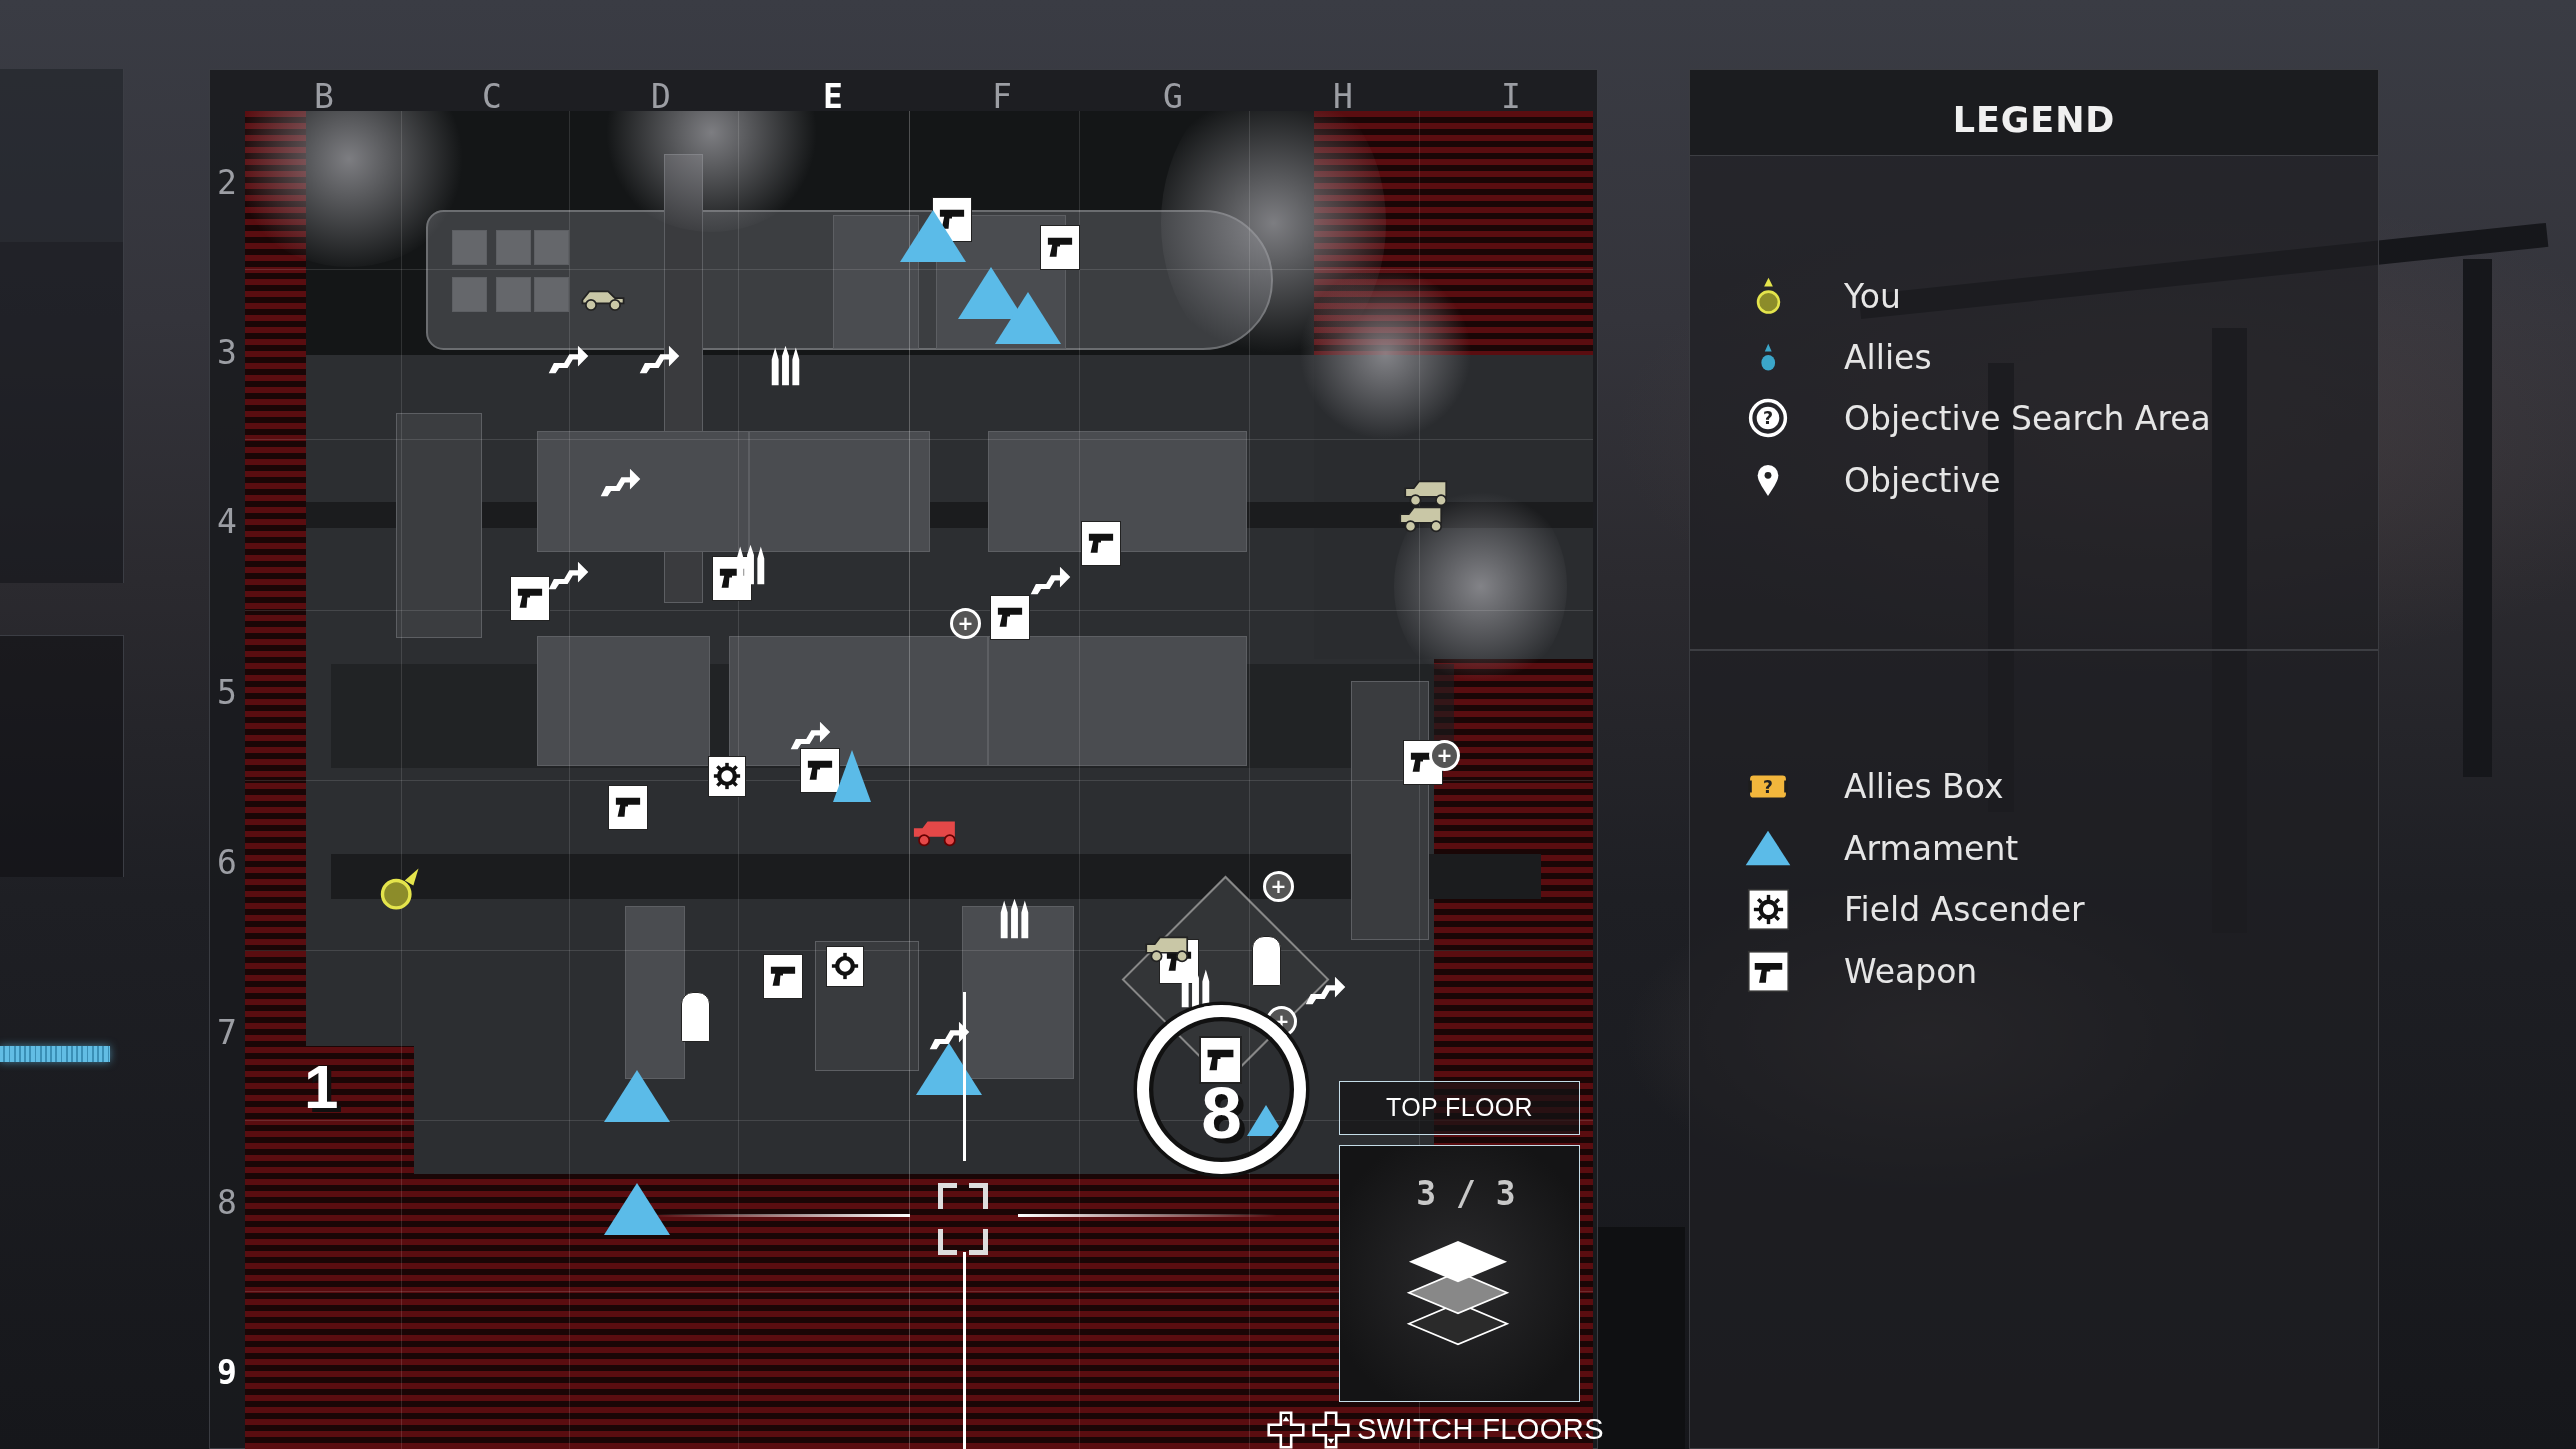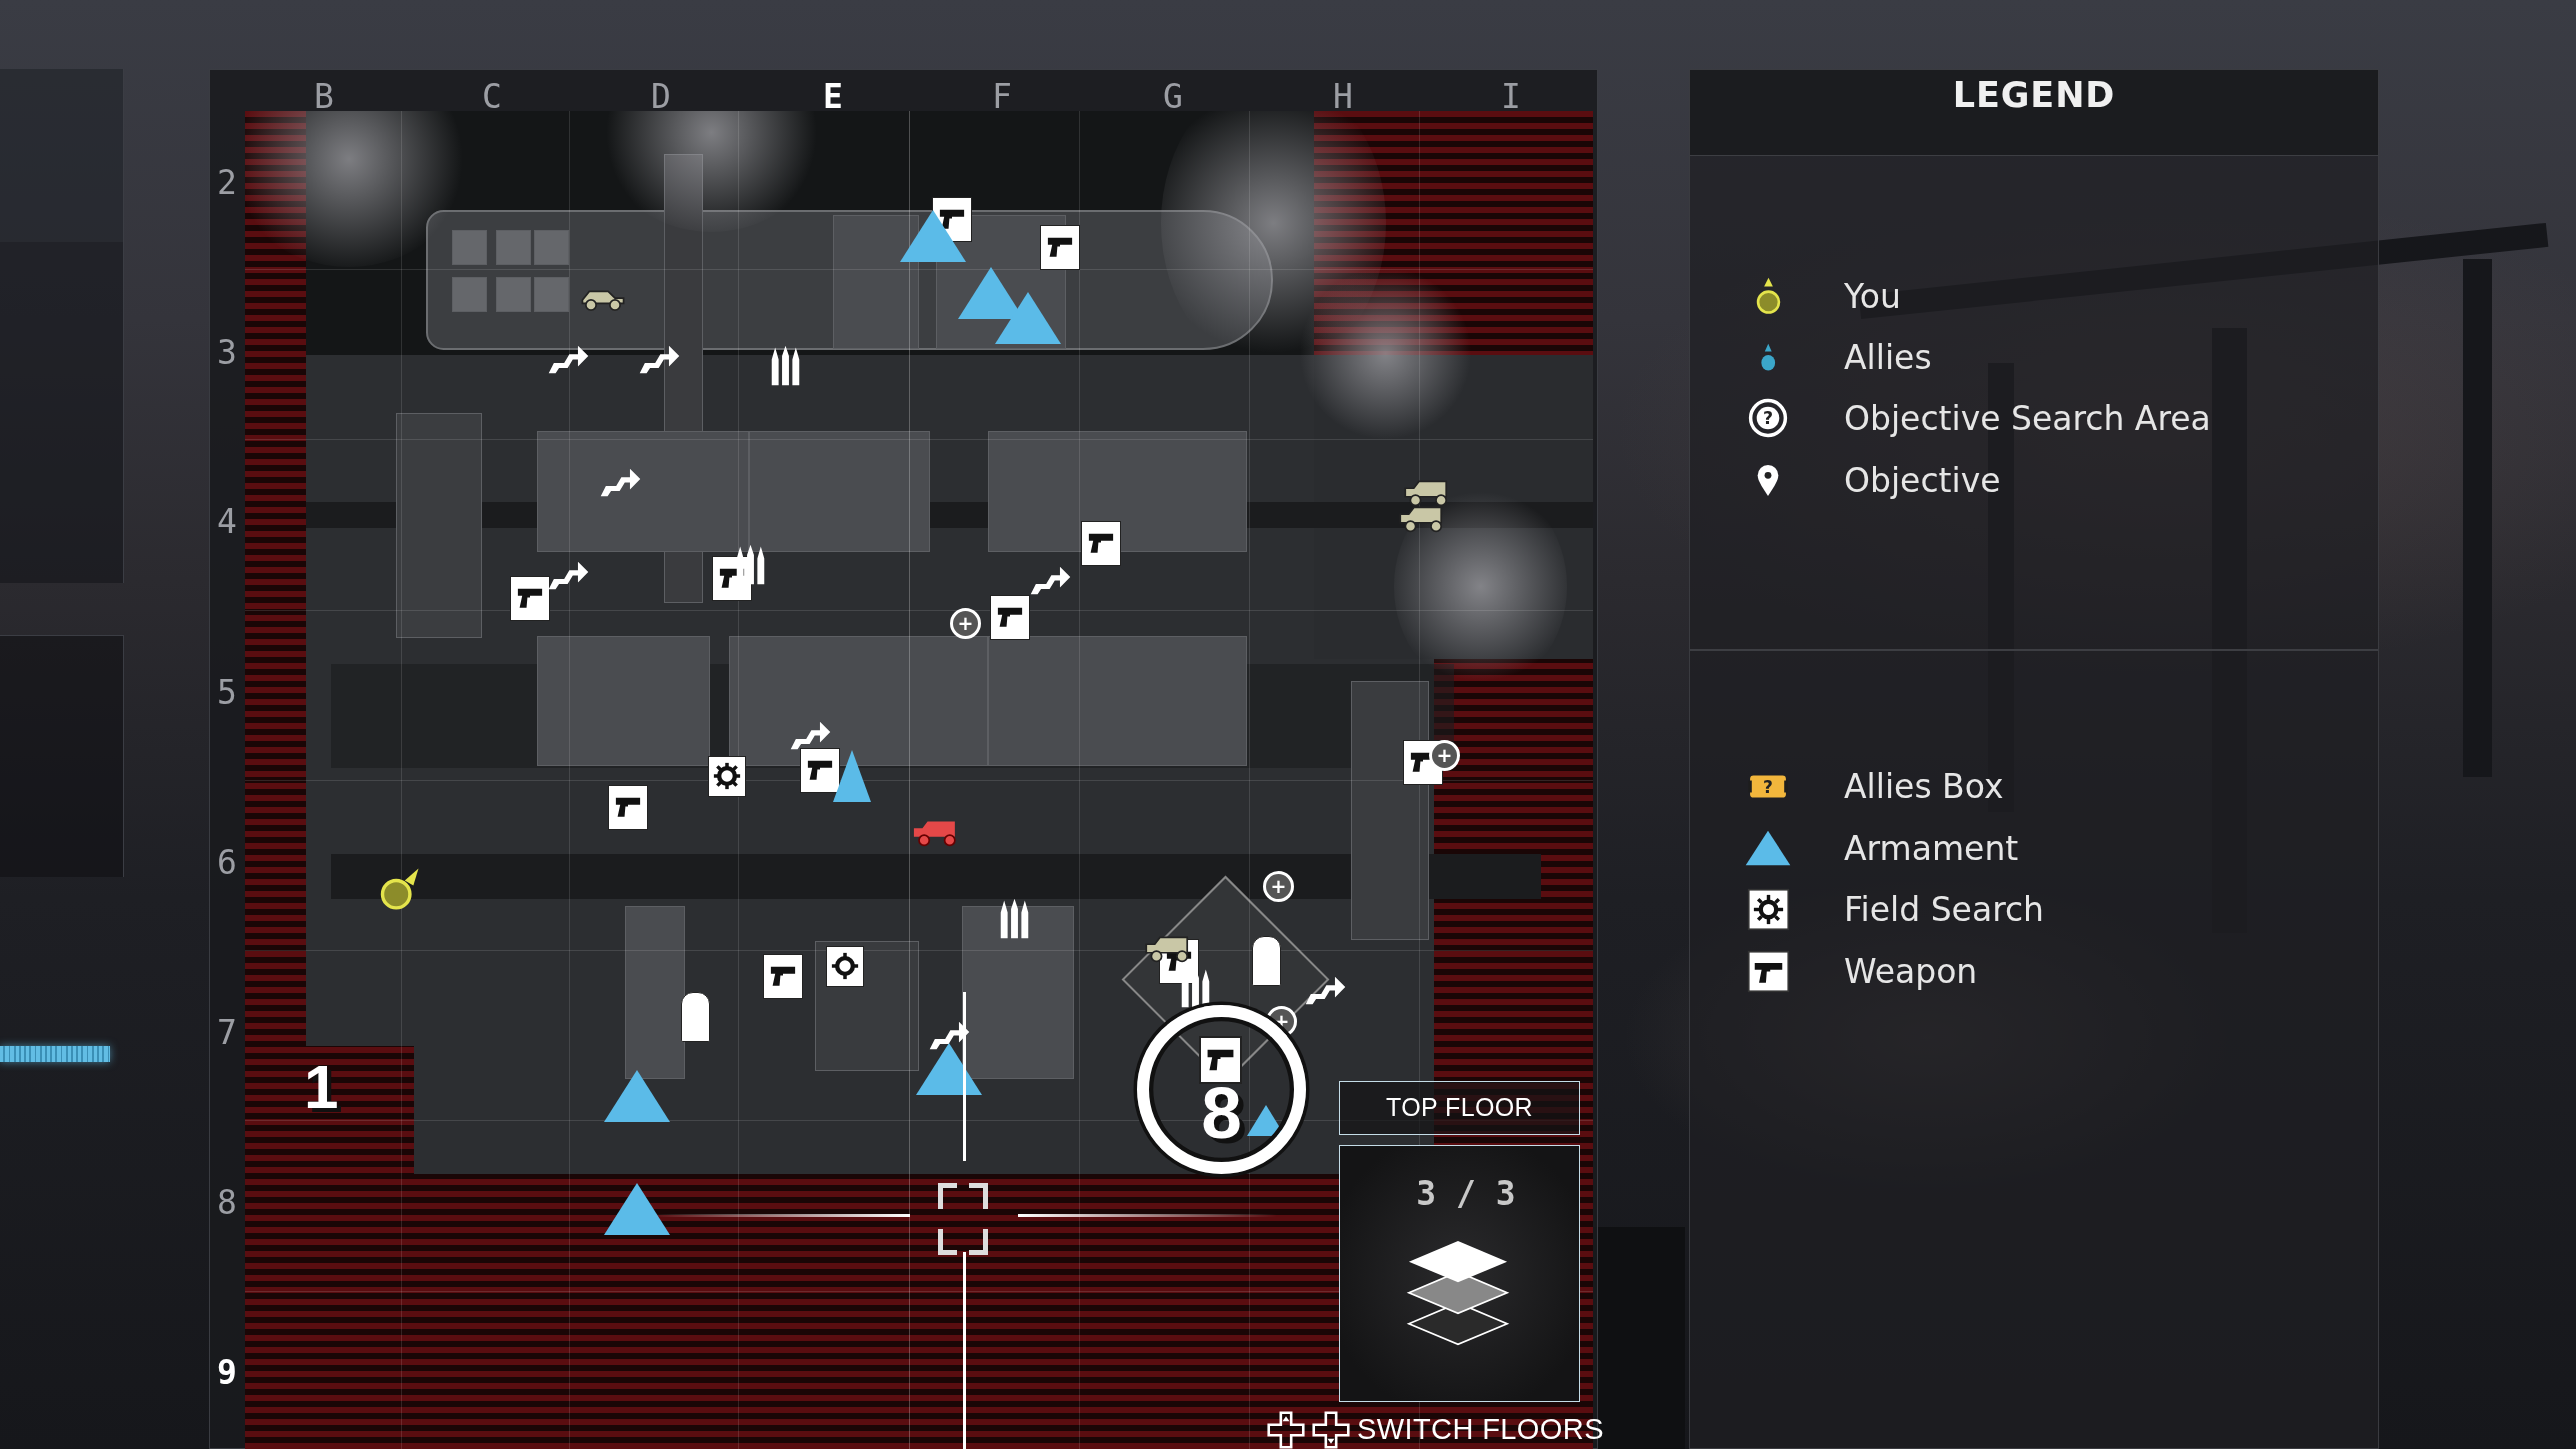--- a/index.html
+++ b/index.html
@@ -69,21 +69,21 @@
     background: radial-gradient(ellipse at center, #2a2a2c 0%, #141415 80%); }
   .floor-count { position: absolute; left: 0; right: 0; top: 28px; text-align: center; font-family: "DejaVu Sans Mono", monospace; font-size: 33px; font-weight: bold; color: #c8c8c8; margin-left: 13px; }
   .floor-stack { position: absolute; left: 62px; top: 95px; }
   .switch-floors { position: absolute; left: 1267px; top: 1410px; height: 39px; display: flex; align-items: center; gap: 7px; }
   .switch-label { font-family: "Liberation Sans", sans-serif; font-size: 29px; color: #fff; letter-spacing: 0.4px; }
 
   
   .legend { position: absolute; left: 1689px; top: 69px; width: 690px; height: 1380px;
     background: rgba(30,31,35,0.72); border: 1.7px solid #3a3b40; }
   .legend-title-bar { position: absolute; left: 0; top: 0; width: 100%; height: 86px; background: rgba(24,25,28,0.75); border-bottom: 1.7px solid #3d3e43; }
-  .legend-title { position: absolute; left: 0; right: 0; top: 5px; text-align: center; font-family: "DejaVu Sans", sans-serif; font-weight: bold; font-size: 35px; color: #f0f0f0; letter-spacing: 0.9px; }
+  .legend-title { position: absolute; left: 0; right: 0; top: 30px; text-align: center; font-family: "DejaVu Sans", sans-serif; font-weight: bold; font-size: 35px; color: #f0f0f0; letter-spacing: 0.9px; }
   .section-head { position: absolute; left: 0; width: 100%; height: 55px; border-bottom: 1.7px solid #3d3e43; }
   .section-label { position: absolute; left: 78px; top: 10.4px; font-family: "Liberation Sans", sans-serif; font-weight: bold; font-size: 31px; color: #5ec3ee; letter-spacing: -0.9px; }
   .legend-row { position: absolute; left: 52px; height: 52px; display: flex; align-items: center; justify-content: flex-end; }
   .legend-icon { width: 52px; height: 52px; display: flex; align-items: center; justify-content: center; }
   .legend-text { margin-left: 50px; font-family: "DejaVu Sans", sans-serif; font-size: 33px; color: #e6e6e6; white-space: nowrap; }
   .items-sep { position: absolute; left: 0; width: 100%; height: 1.7px; background: #3d3e43; }
 </style>
 </head>
 <body>
 
@@ -467,21 +467,21 @@
             <line x1="25" y1="36" x2="25" y2="42"></line>
             <line x1="8" y1="25" x2="14" y2="25"></line>
             <line x1="36" y1="25" x2="42" y2="25"></line>
             <line x1="13" y1="13" x2="17" y2="17"></line>
             <line x1="33" y1="33" x2="37" y2="37"></line>
             <line x1="13" y1="37" x2="17" y2="33"></line>
             <line x1="33" y1="17" x2="37" y2="13"></line>
           </g>
         </svg>
       </div>
-    <span class="legend-text">Field Search</span>
+    <span class="legend-text">Field Ascender</span>
   </div>
   <div class="legend-row" style="top:875px;">
     <div class="legend-icon">
         <svg width="43" height="43" viewBox="0 0 50 50">
           <rect x="2" y="2" width="46" height="46" fill="#fff" stroke="#333" stroke-width="2"></rect>
           <path d="M9 15h32v8H27v2h-4l-1 13h-8l3-15H9z" fill="#111"></path>
         </svg>
       </div>
     <span class="legend-text">Weapon</span>
   </div>

